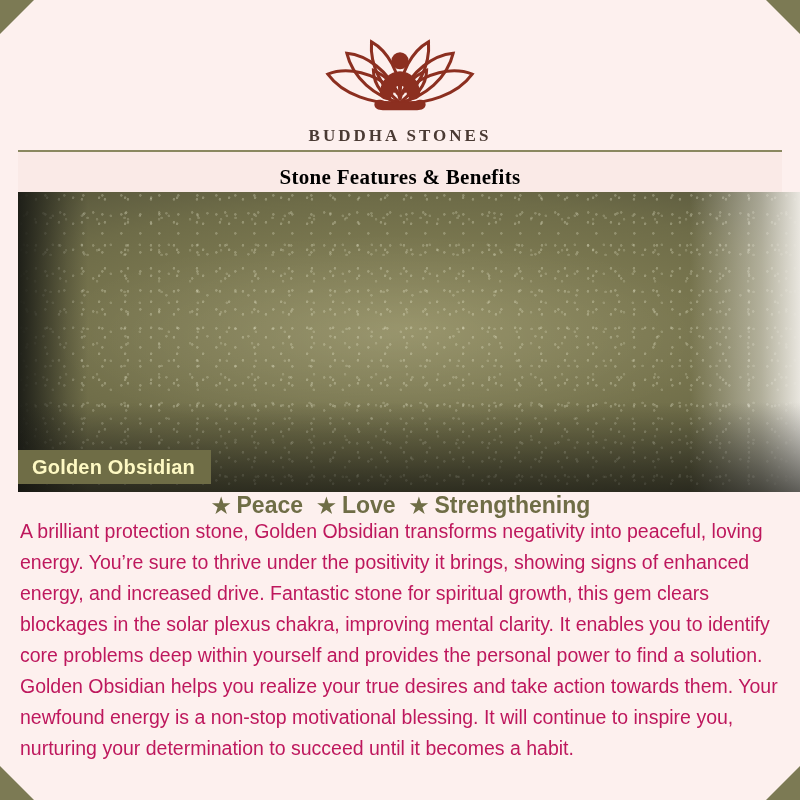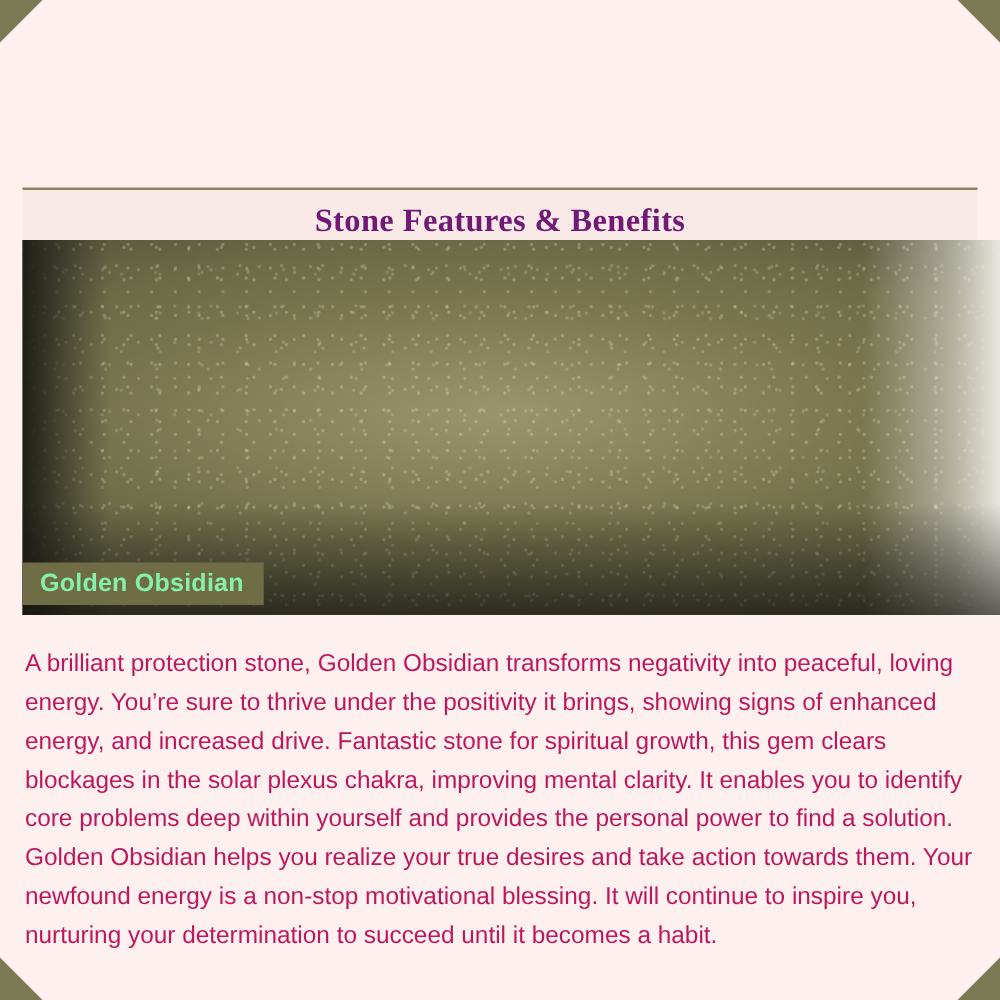--- a/index.html
+++ b/index.html
@@ -92,22 +92,22 @@
     background: #faeae7;
     border-top: 2px solid #8a8860;
     border-bottom: 2px solid #8a8860;
     display: flex;
     align-items: center;
     justify-content: center;
   }
   .title-text {
     font-family: "Liberation Serif", serif;
     font-weight: bold;
-    font-size: 26px;
-    color: #701a75;
+    font-size: 21px;
+    color: #000000;
     letter-spacing: 0.3px;
   }
 
   
   .photo {
     position: absolute;
     left: 18px;
     top: 192px;
     width: 782px;
     height: 300px;
@@ -164,21 +164,21 @@
     left: 18px;
     top: 450px;
     height: 34px;
     padding: 0 16px 0 14px;
     background: #6f6d46;
     display: flex;
     align-items: center;
     z-index: 6;
   }
   .name-tag-text {
-    color: #86efac;
+    color: #fef9c3;
     font-size: 20px;
     font-weight: 600;
     letter-spacing: 0.2px;
   }
 
   
   .keywords {
     position: absolute;
     left: 18px;
     top: 492px;
@@ -215,35 +215,64 @@
 
 <div class="page">
 
   <div class="corner corner-tl"></div>
   <div class="corner corner-tr"></div>
   <div class="corner corner-bl"></div>
   <div class="corner corner-br"></div>
 
   <div class="inner">
 
+    <div class="brand">
+      <div class="logo-wrap">
+        <svg viewBox="0 0 200 100" width="190" height="96" aria-hidden="true">
+          <g fill="none" stroke="#8c2f20" stroke-width="3.2" stroke-linecap="round">
+
+            <path d="M100 78 C72 80 40 70 24 48 C44 40 74 46 94 66"></path>
+            <path d="M100 78 C74 72 50 52 44 26 C66 28 88 46 97 68"></path>
+            <path d="M100 78 C82 64 68 40 70 14 C88 24 100 48 100 70"></path>
+
+            <path d="M100 78 C128 80 160 70 176 48 C156 40 126 46 106 66"></path>
+            <path d="M100 78 C126 72 150 52 156 26 C134 28 112 46 103 68"></path>
+            <path d="M100 78 C118 64 132 40 130 14 C112 24 100 48 100 70"></path>
+
+            <path d="M100 80 C84 74 72 60 72 44 C86 50 97 62 100 74"></path>
+            <path d="M100 80 C116 74 128 60 128 44 C114 50 103 62 100 74"></path>
+          </g>
+          <g fill="#8c2f20">
+
+            <circle cx="100" cy="34" r="9"></circle>
+            <path d="M100 45 c-11 0 -19 9 -21 20 c-1 6 2 10 7 10 c4 0 6 -3 7 -7 c1 -5 3 -8 7 -8 s6 3 7 8 c1 4 3 7 7 7 c5 0 8 -4 7 -10 c-2 -11 -10 -20 -21 -20 z"></path>
+            <path d="M78 75 c-3 0 -5 2 -5 5 c0 4 4 6 9 6 h36 c5 0 9 -2 9 -6 c0 -3 -2 -5 -5 -5 c-5 0 -8 3 -13 3 h-18 c-5 0 -8 -3 -13 -3 z"></path>
+          </g>
+        </svg>
+      </div>
+      <div class="brand-name">BUDDHA STONES</div>
+    </div>
 
     <div class="title-bar">
       <div class="title-text">Stone Features &amp; Benefits</div>
     </div>
 
   </div>
 
   <div class="photo">
     <div class="photo-bg"></div>
     <div class="photo-speckle"></div>
     <div class="photo-left-dark"></div>
     <div class="photo-right-light"></div>
     <div class="photo-bottom-shadow"></div>
   </div>
 
   <div class="name-tag">
     <span class="name-tag-text">Golden Obsidian</span>
   </div>
 
+  <div class="keywords">
+    <span class="star">★</span><span class="kw">Peace</span><span class="star">★</span><span class="kw">Love</span><span class="star">★</span><span class="kw">Strengthening</span>
+  </div>
 
   <div class="body-text">A brilliant protection stone, Golden Obsidian transforms negativity into peaceful, loving energy. You’re sure to thrive under the positivity it brings, showing signs of enhanced energy, and increased drive. Fantastic stone for spiritual growth, this gem clears blockages in the solar plexus chakra, improving mental clarity. It enables you to identify core problems deep within yourself and provides the personal power to find a solution. Golden Obsidian helps you realize your true desires and take action towards them. Your newfound energy is a non-stop motivational blessing. It will continue to inspire you, nurturing your determination to succeed until it becomes a habit.</div>
 
 </div>
 
 </body></html>

